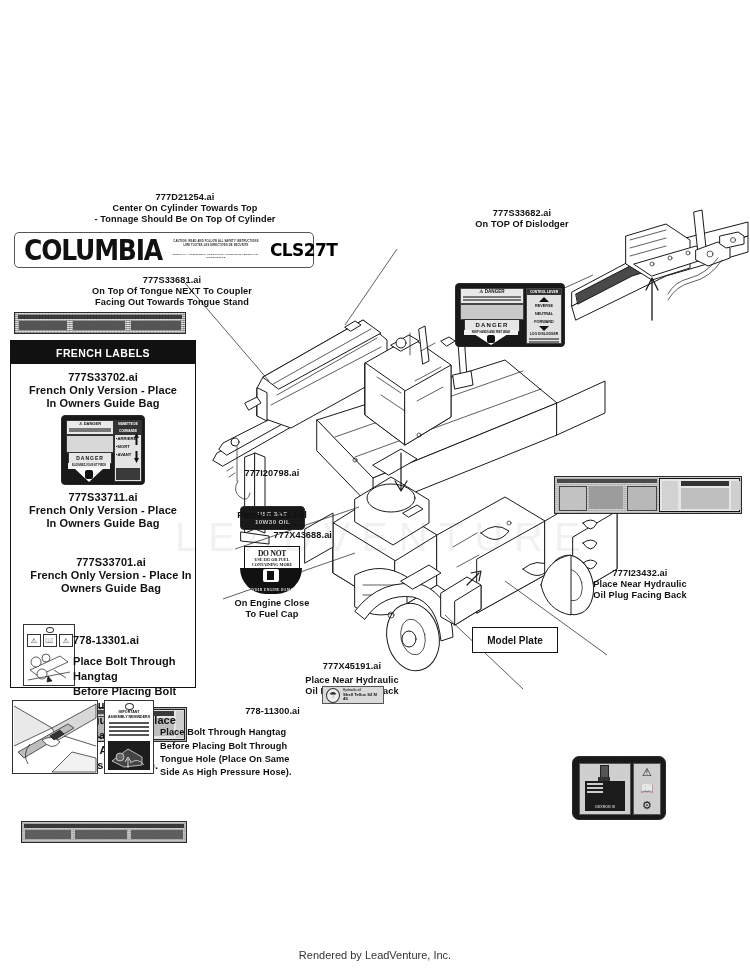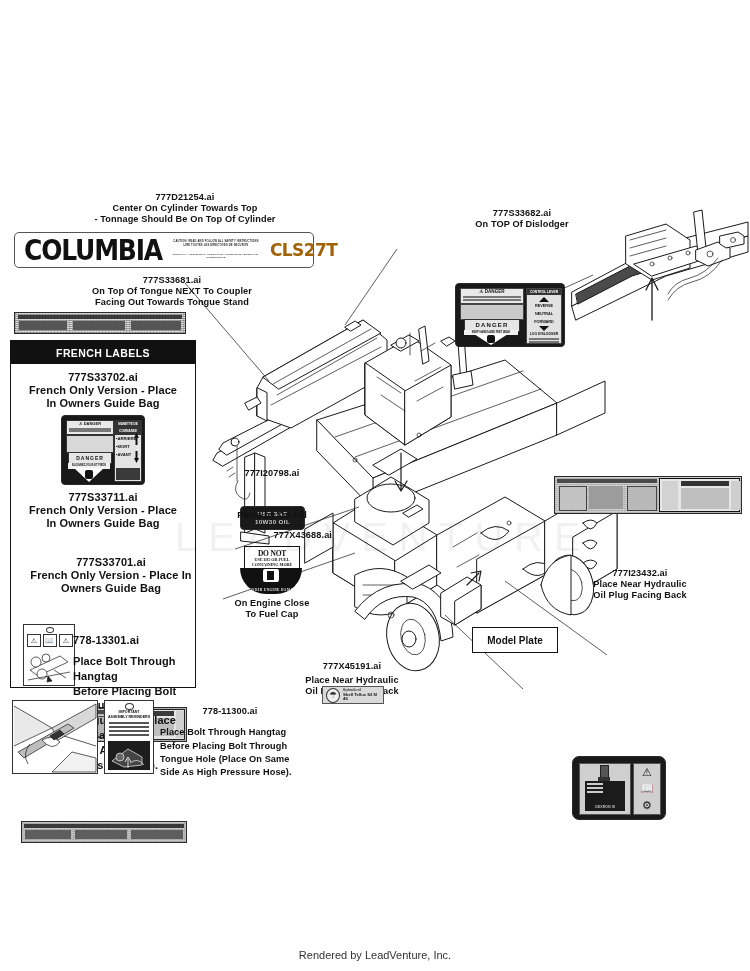--- a/index.html
+++ b/index.html
@@ -38,21 +38,21 @@
     display:flex;align-items:center;box-sizing:border-box;
   }
   #columbia-wordmark{
     font-family:"DejaVu Sans",sans-serif;
     font-weight:bold;font-size:25px;letter-spacing:-1.2px;
     color:#111;line-height:1;padding-left:9px;
     transform:scaleY(1.12);
   }
   #columbia-model{
     font-family:"DejaVu Sans",sans-serif;
-    font-weight:bold;font-size:17px;letter-spacing:-.6px;color:#a16207;
+    font-weight:bold;font-size:17px;letter-spacing:-.6px;color:#000000;
     margin-left:auto;padding-right:10px;transform:scaleY(1.05);
   }
   .microtext{
     font-size:2.6px;line-height:1.5;color:#222;font-weight:bold;
     letter-spacing:.2px;text-align:center;flex:0 0 auto;padding:0 6px;
   }
 
   
   #french-panel{
     position:absolute;border:1.6px solid #111;background:#fff;box-sizing:border-box;
@@ -358,21 +358,21 @@
     <svg style="position:absolute;left:3px;top:40px;" width="42" height="29" viewBox="0 0 42 29">
       <g stroke="#ddd" fill="none" stroke-width=".8">
         <path d="M4,20 L20,8 L34,16 L34,24 L16,26 Z" fill="#444"></path>
         <circle cx="12" cy="16" r="4" fill="#666"></circle>
         <path d="M22,22 q8,-6 14,2"></path>
         <path d="M20,27 L20,18 M17,21 L20,16 L23,21" stroke="#fff"></path>
       </g>
     </svg>
   </div>
   <div class="abs cap f9" style="left:160px;top:705px;width:140px;text-align:left;line-height:1.45;">
-    <span class="pn" style="text-align:center;">778-11300.ai</span>
+    <span class="pn" style="text-align:right;">778-11300.ai</span>
     <span class="ln" style="margin-top:8px;">Place Bolt Through Hangtag</span>
     <span class="ln">Before Placing Bolt Through</span>
     <span class="ln">Tongue Hole (Place On Same</span>
     <span class="ln">Side As High Pressure Hose).</span>
   </div>
 
   <div class="abs cap f9" style="left:212px;top:468px;width:120px;">
     <span class="pn">777I20798.ai</span>
   </div>
   <div class="abs decal dark round" style="left:240px;top:484px;width:63px;height:22px;">

